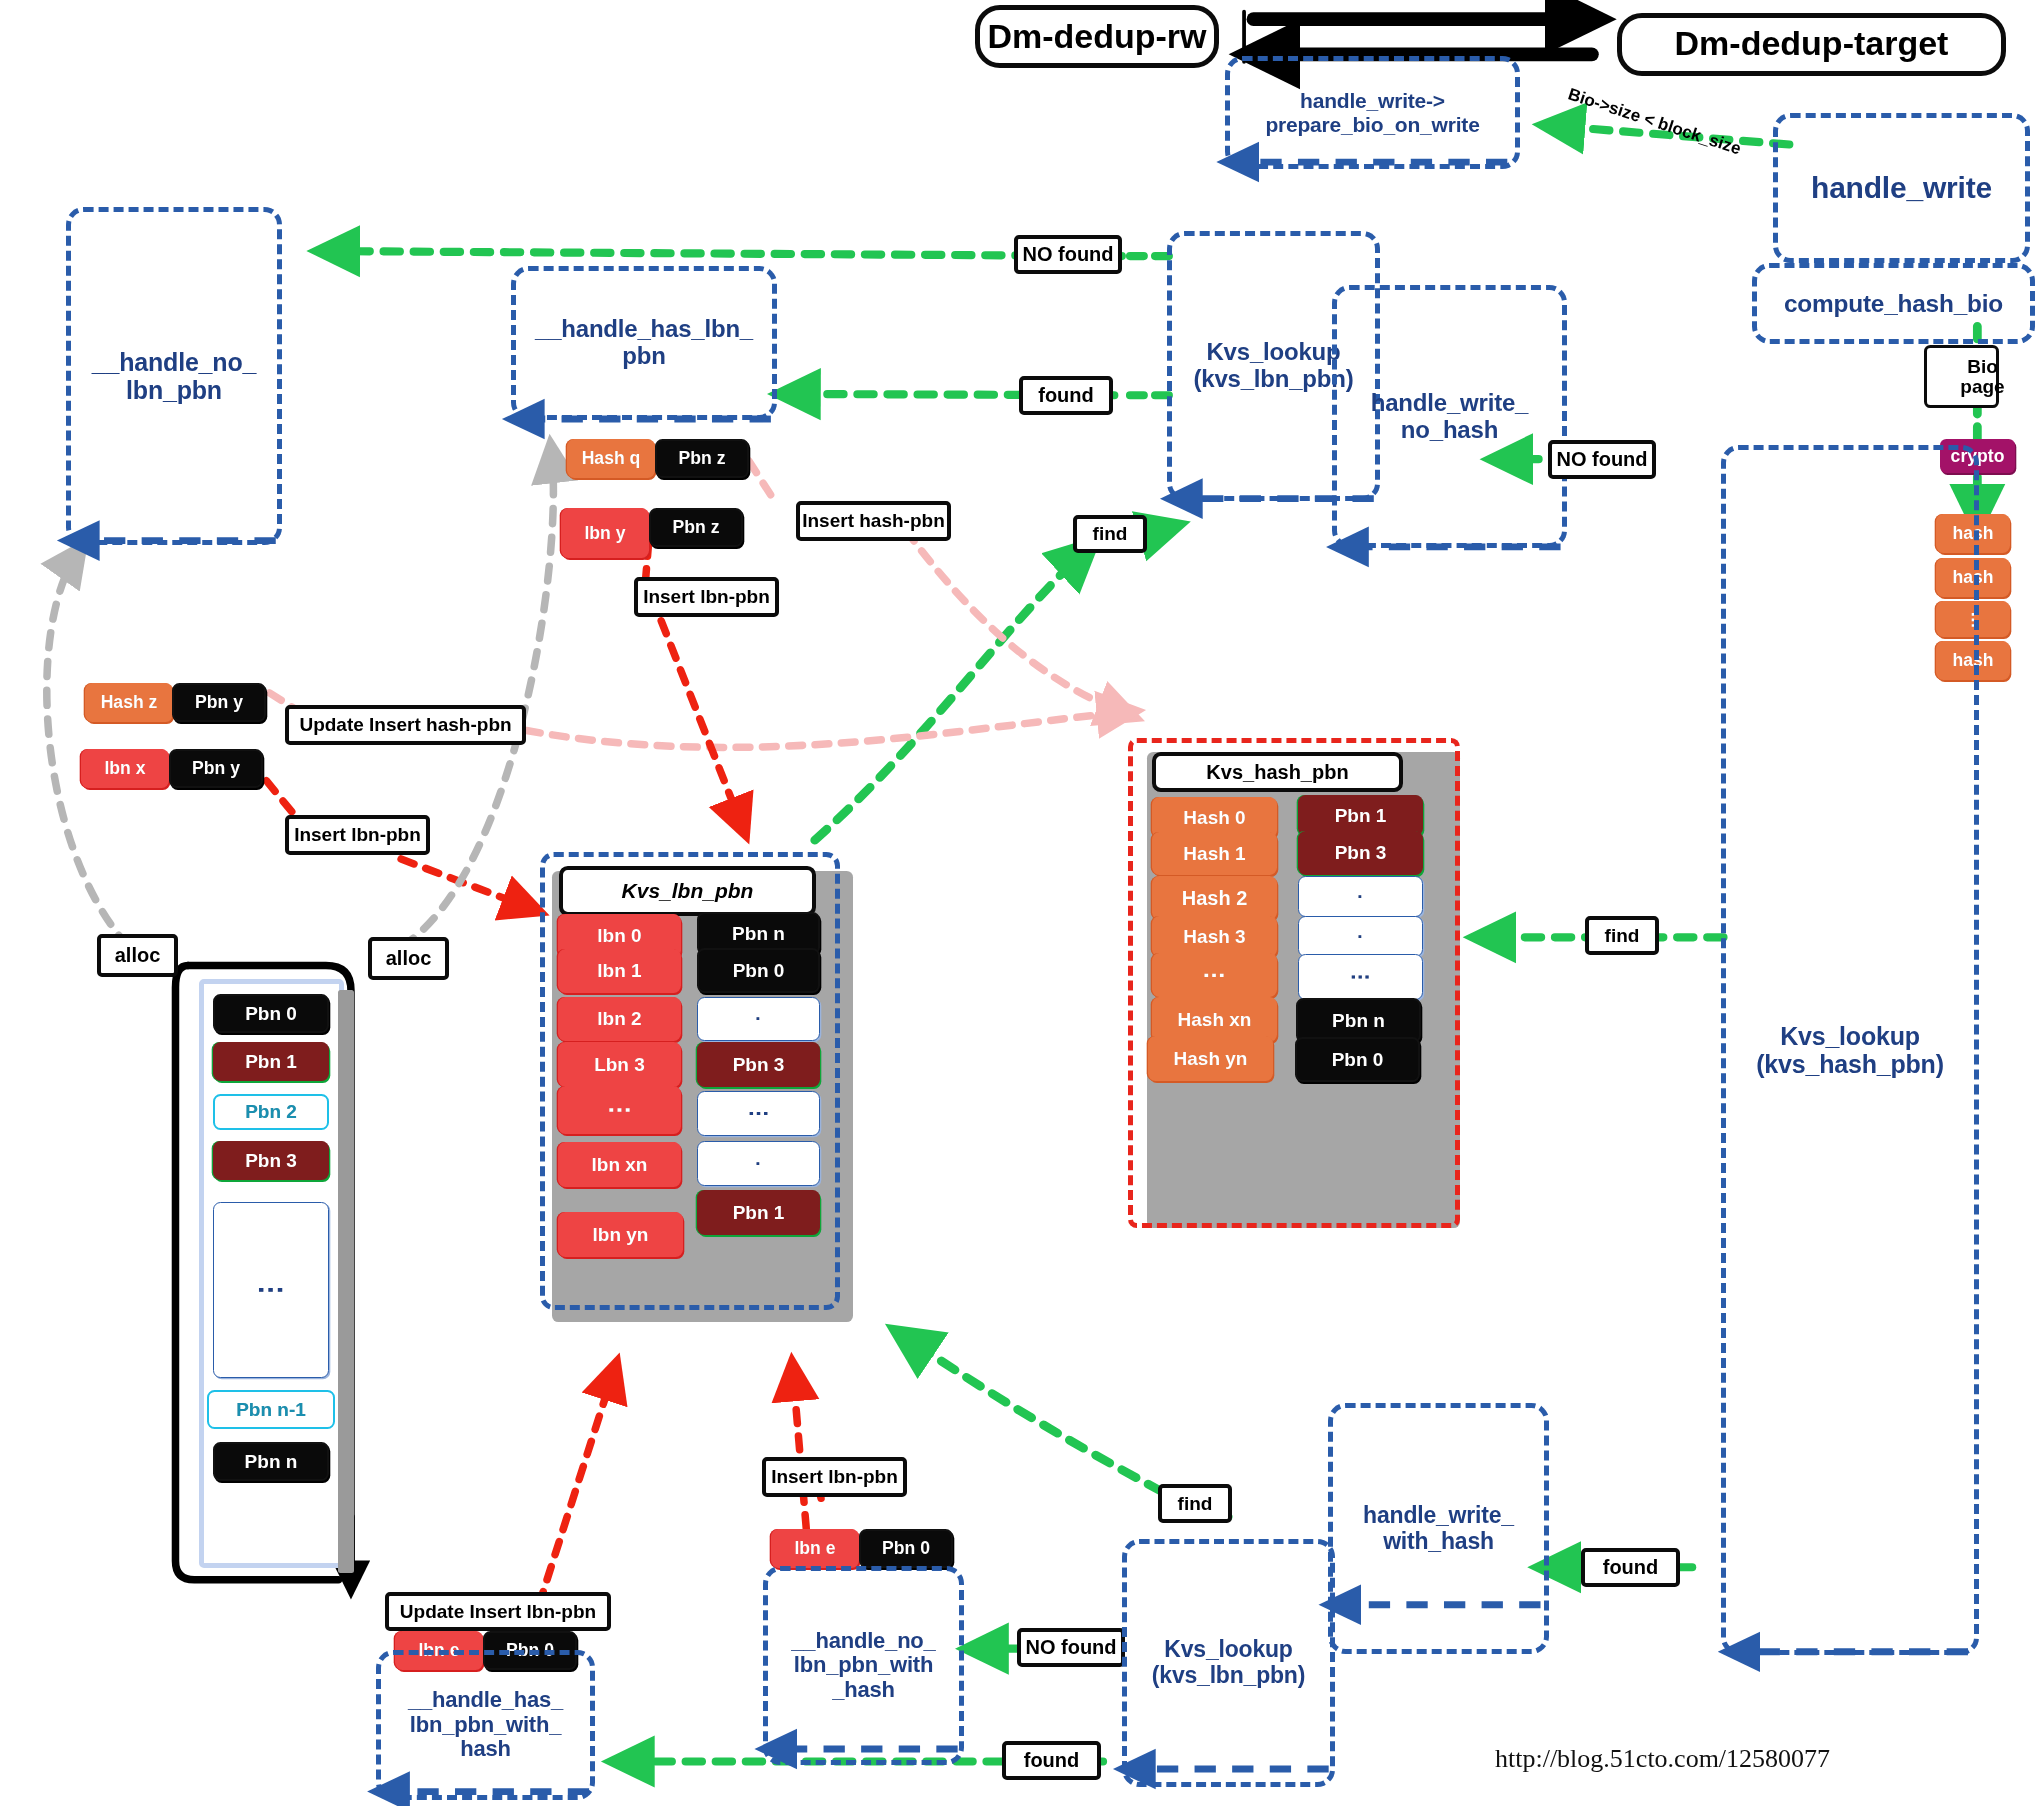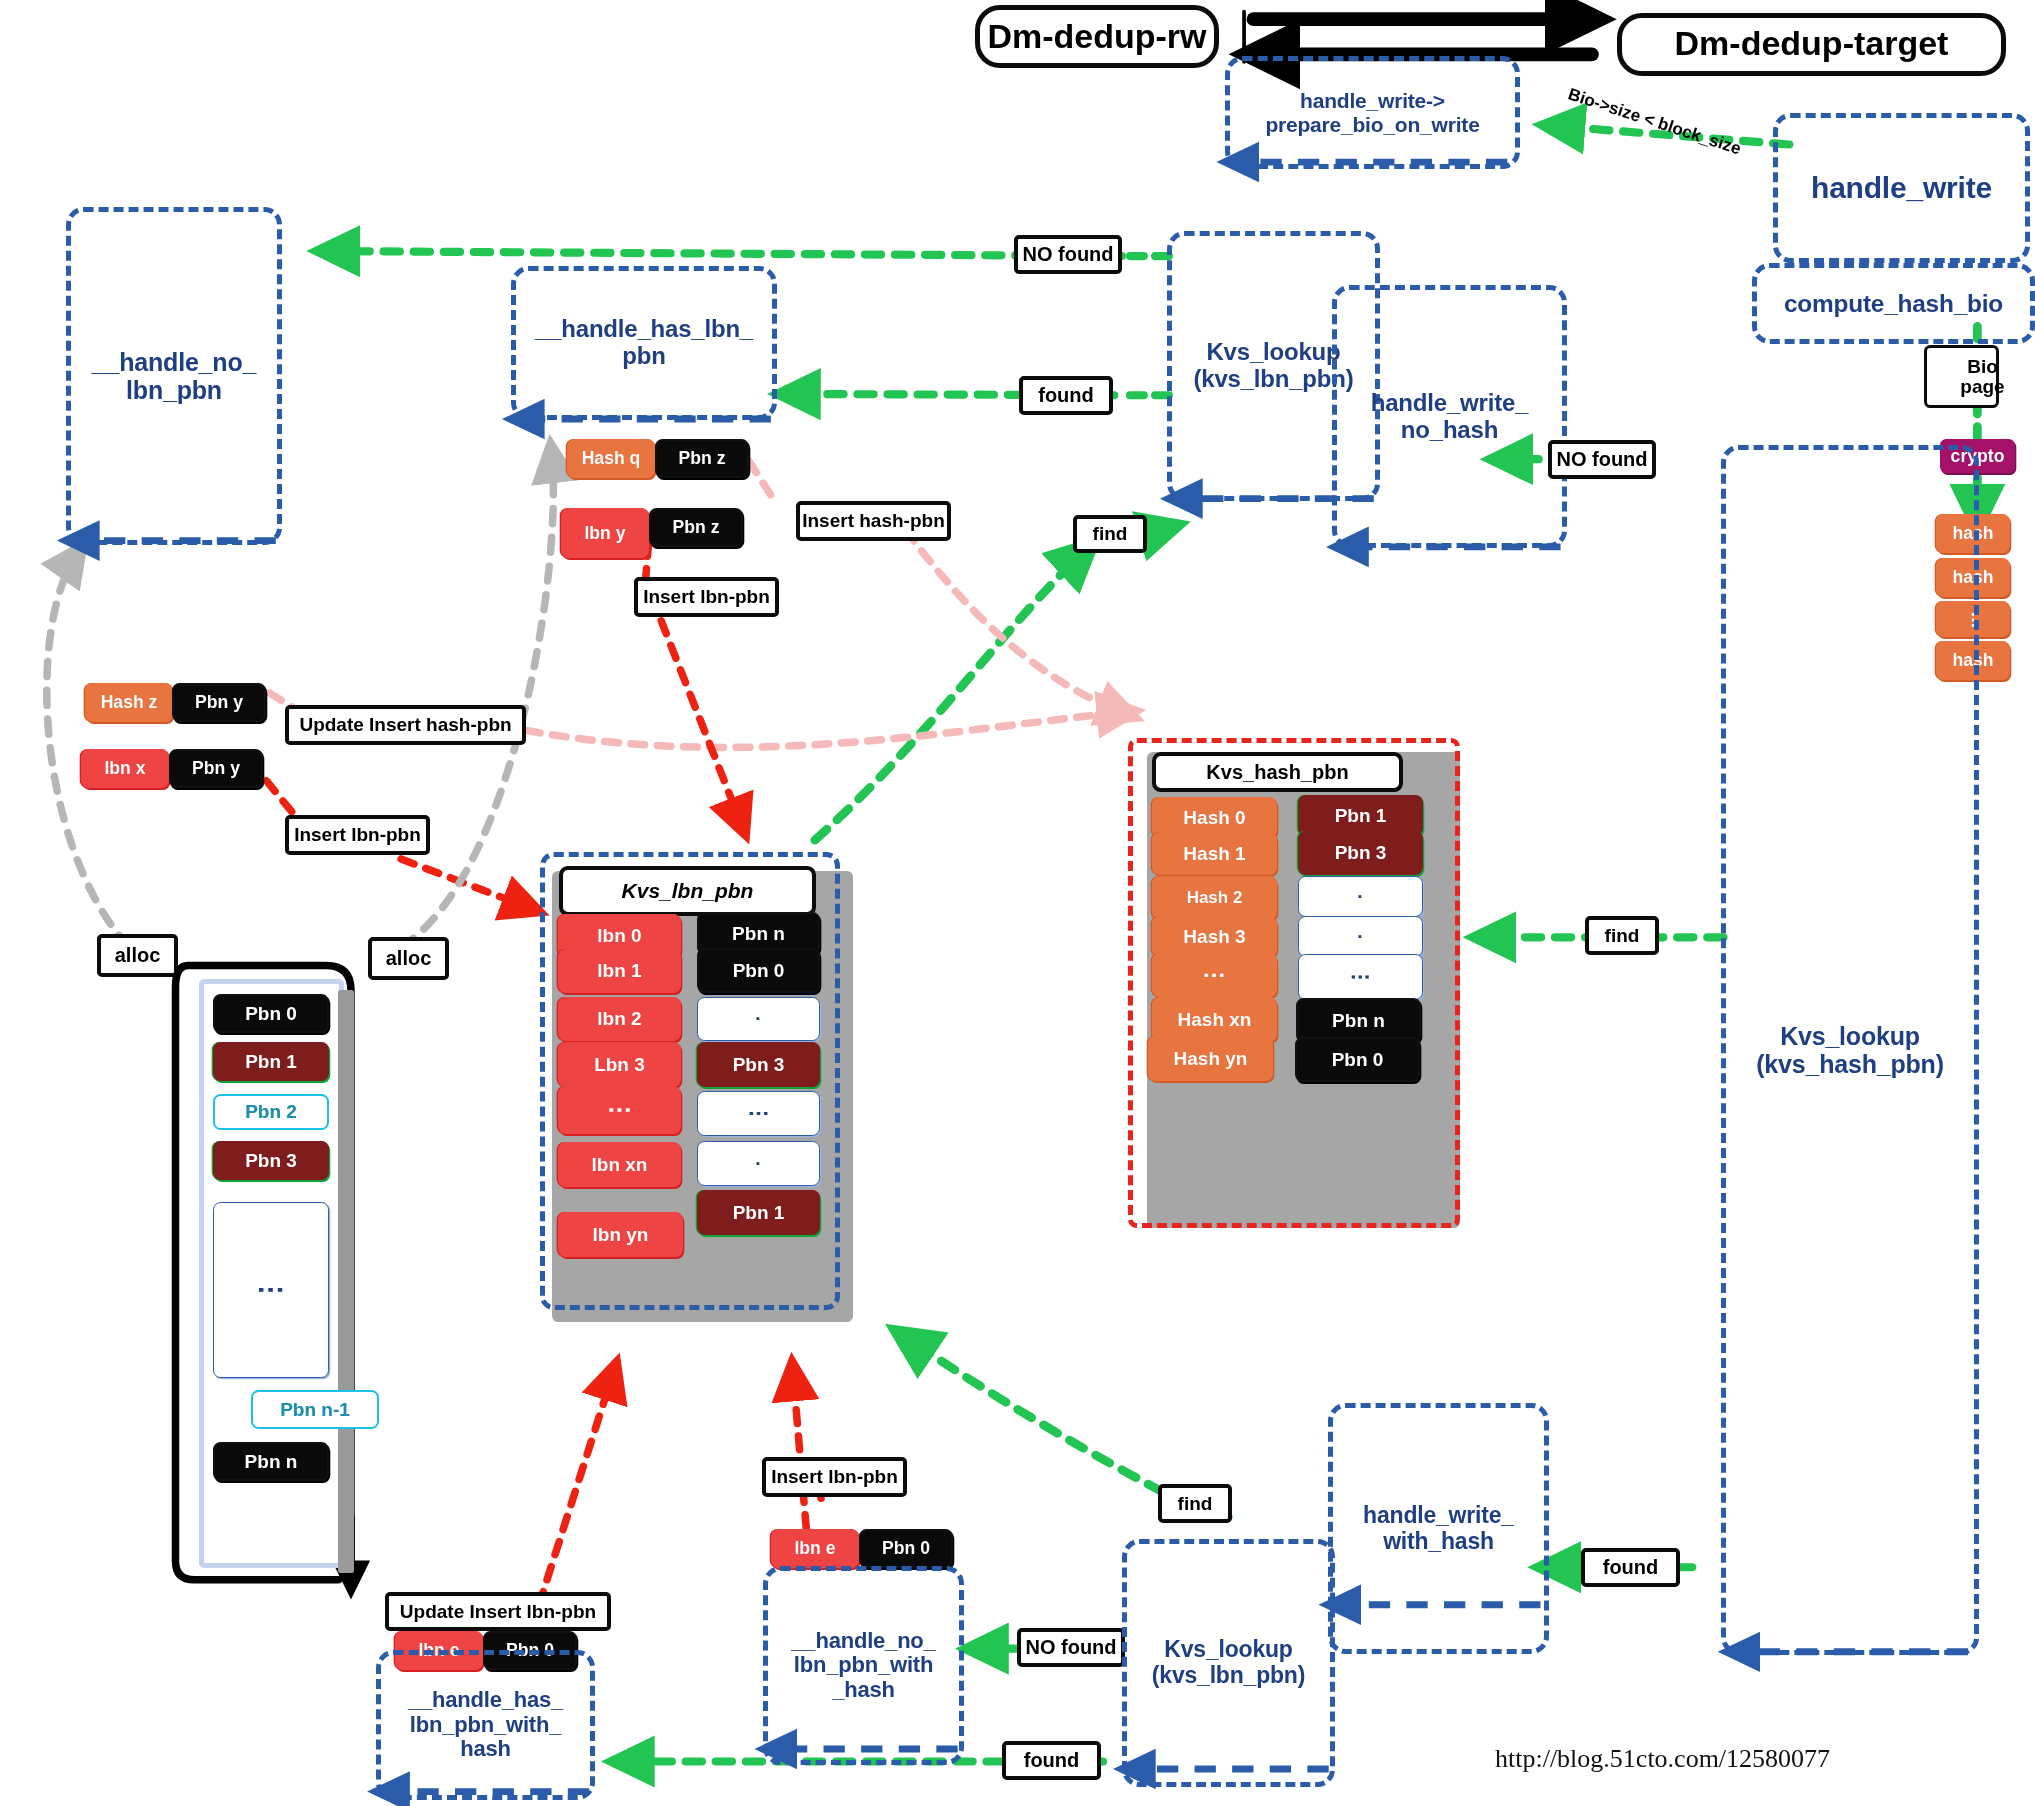--- a/index.html
+++ b/index.html
@@ -273,21 +273,21 @@
 
   <div class="abs" style="left:199px;top:979px;width:145px;height:589px;background:#fff;border:5px solid #c3d3f0;border-radius:5px;"></div>
   <div class="abs" style="left:338px;top:990px;width:16.3px;height:583px;background:#9a9a9a;border-radius:2.5px;"></div>
 
   <div class="cell black" style="left:213px;top:994px;width:116px;height:39px;font-size:19px;">Pbn 0</div>
   <div class="cell green" style="left:213px;top:1042px;width:116px;height:39px;font-size:19px;">Pbn 1</div>
   <div class="cell cyan" style="left:213px;top:1094px;width:116px;height:36px;font-size:19px;">Pbn 2</div>
   <div class="cell green" style="left:213px;top:1141px;width:116px;height:39px;font-size:19px;">Pbn 3</div>
   <div class="cell empty" style="left:213px;top:1202px;width:116px;height:176px;font-size:27.6px;letter-spacing:0;line-height:0.55;
               writing-mode:vertical-rl;">⋮</div>
-  <div class="cell cyan" style="left:207px;top:1390px;width:128px;height:39px;font-size:19px;margin-left:44px;">Pbn n-1</div>
+  <div class="cell cyan" style="left:207px;top:1390px;width:128px;height:39px;font-size:19px;">Pbn n-1</div>
   <div class="cell black" style="left:213px;top:1442px;width:116px;height:39px;font-size:19px;">Pbn n</div>
 
   <div class="slab" style="left:552px;top:871px;width:301px;height:451px;"></div>
   <div class="fnbox" style="left:540px;top:852px;width:300px;height:458px;border-radius:13.8px;"></div>
   <div class="hdbox thin" style="left:559px;top:866px;width:257px;height:50px;font-size:21px;font-style:italic;">Kvs_lbn_pbn</div>
 
   <div class="cell red" style="left:558px;top:914px;width:123px;height:44px;font-size:19px;">lbn 0</div>
   <div class="cell red" style="left:558px;top:949px;width:123px;height:44px;font-size:19px;">lbn 1</div>
   <div class="cell red" style="left:558px;top:997px;width:123px;height:44px;font-size:19px;">lbn 2</div>
   <div class="cell red" style="left:558px;top:1042px;width:123px;height:45px;font-size:19px;">Lbn 3</div>
@@ -302,21 +302,21 @@
   <div class="cell empty" style="left:697px;top:1091px;width:123px;height:45px;font-size:21px;line-height:0.6;writing-mode:vertical-rl;">⋮</div>
   <div class="cell empty" style="left:697px;top:1141px;width:123px;height:45px;font-size:19px;">·</div>
   <div class="cell green" style="left:697px;top:1190px;width:123px;height:45px;font-size:19px;">Pbn 1</div>
 
   <div class="slab" style="left:1147px;top:752px;width:313px;height:476px;"></div>
   <div class="redbox" style="left:1128px;top:738px;width:332px;height:490px;"></div>
   <div class="hdbox thin" style="left:1152px;top:752px;width:251px;height:40px;font-size:20px;">Kvs_hash_pbn</div>
 
   <div class="cell orange" style="left:1152px;top:797px;width:125px;height:41px;font-size:19px;">Hash 0</div>
   <div class="cell orange" style="left:1152px;top:832px;width:125px;height:43px;font-size:19px;">Hash 1</div>
-  <div class="cell orange" style="left:1152px;top:876px;width:125px;height:44px;font-size:17px;">Hash 2</div>
+  <div class="cell orange" style="left:1152px;top:876px;width:125px;height:44px;font-size:20px;">Hash 2</div>
   <div class="cell orange" style="left:1152px;top:916px;width:125px;height:41px;font-size:19px;">Hash 3</div>
   <div class="cell orange" style="left:1152px;top:953px;width:125px;height:44px;font-size:22.6px;line-height:0.6;writing-mode:vertical-rl;">⋮</div>
   <div class="cell orange" style="left:1152px;top:997px;width:125px;height:45px;font-size:19px;">Hash xn</div>
   <div class="cell orange" style="left:1148px;top:1036px;width:125px;height:45px;font-size:19px;">Hash yn</div>
 
   <div class="cell green" style="left:1298px;top:795px;width:125px;height:41px;font-size:19px;">Pbn 1</div>
   <div class="cell green" style="left:1298px;top:831px;width:125px;height:44px;font-size:19px;">Pbn 3</div>
   <div class="cell empty" style="left:1298px;top:876px;width:125px;height:41px;font-size:19px;">·</div>
   <div class="cell empty" style="left:1298px;top:916px;width:125px;height:41px;font-size:19px;">·</div>
   <div class="cell empty" style="left:1298px;top:954px;width:125px;height:46px;font-size:20px;line-height:0.6;writing-mode:vertical-rl;">⋮</div>

